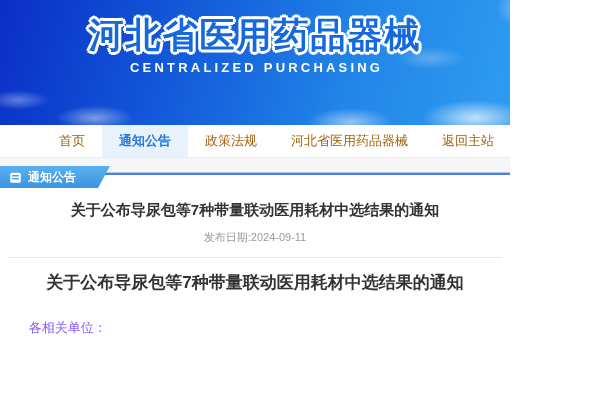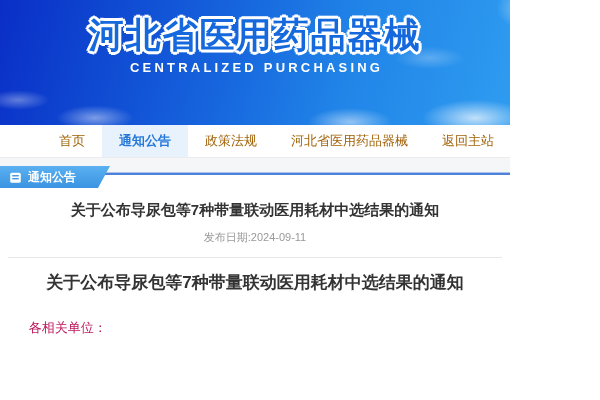--- a/index.html
+++ b/index.html
@@ -74,21 +74,21 @@
     margin-top:26px; text-align:center;
     font-size:15px; font-weight:700; color:#333;
   }
   .doc-date { margin-top:10px; text-align:center; font-size:11px; color:#999; }
   .divider { height:1px; background:#e8e8e8; margin-top:12px; }
   .content-title {
     margin-top:13px; text-align:center;
     font-size:17px; font-weight:600; color:#333;
   }
   .body-text p {
-    font-size:13px; color:#be185d; line-height:25px; text-indent:1.6em;
+    font-size:13px; color:#8b5cf6; line-height:25px; text-indent:1.6em;
   }
   .salutation { margin-top:21px; }
   .para { margin-top:11px; }
 </style>
 </head>
 <body>
 
 <div class="page">
 
   <header class="banner">

